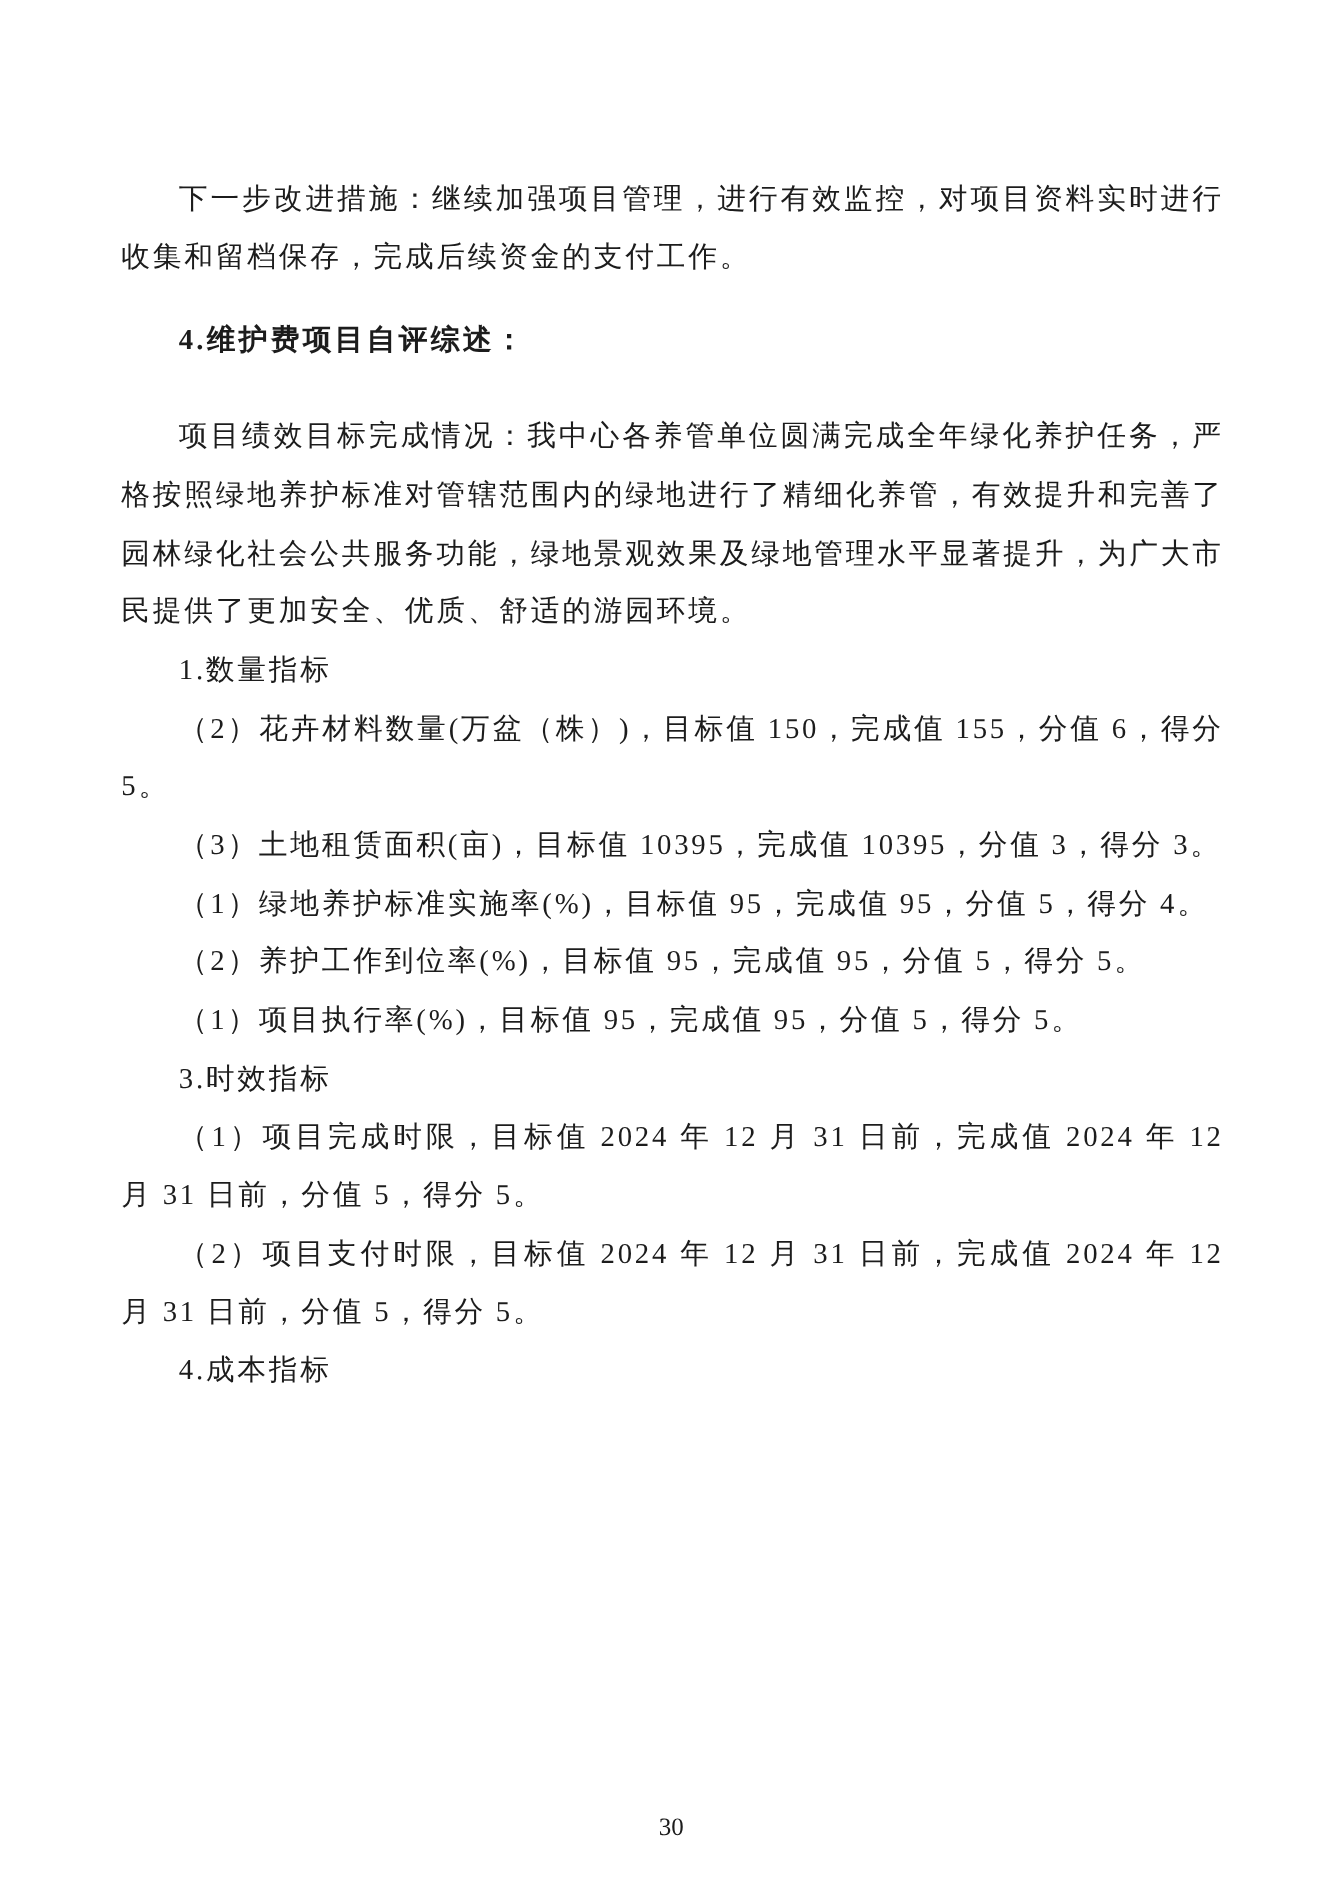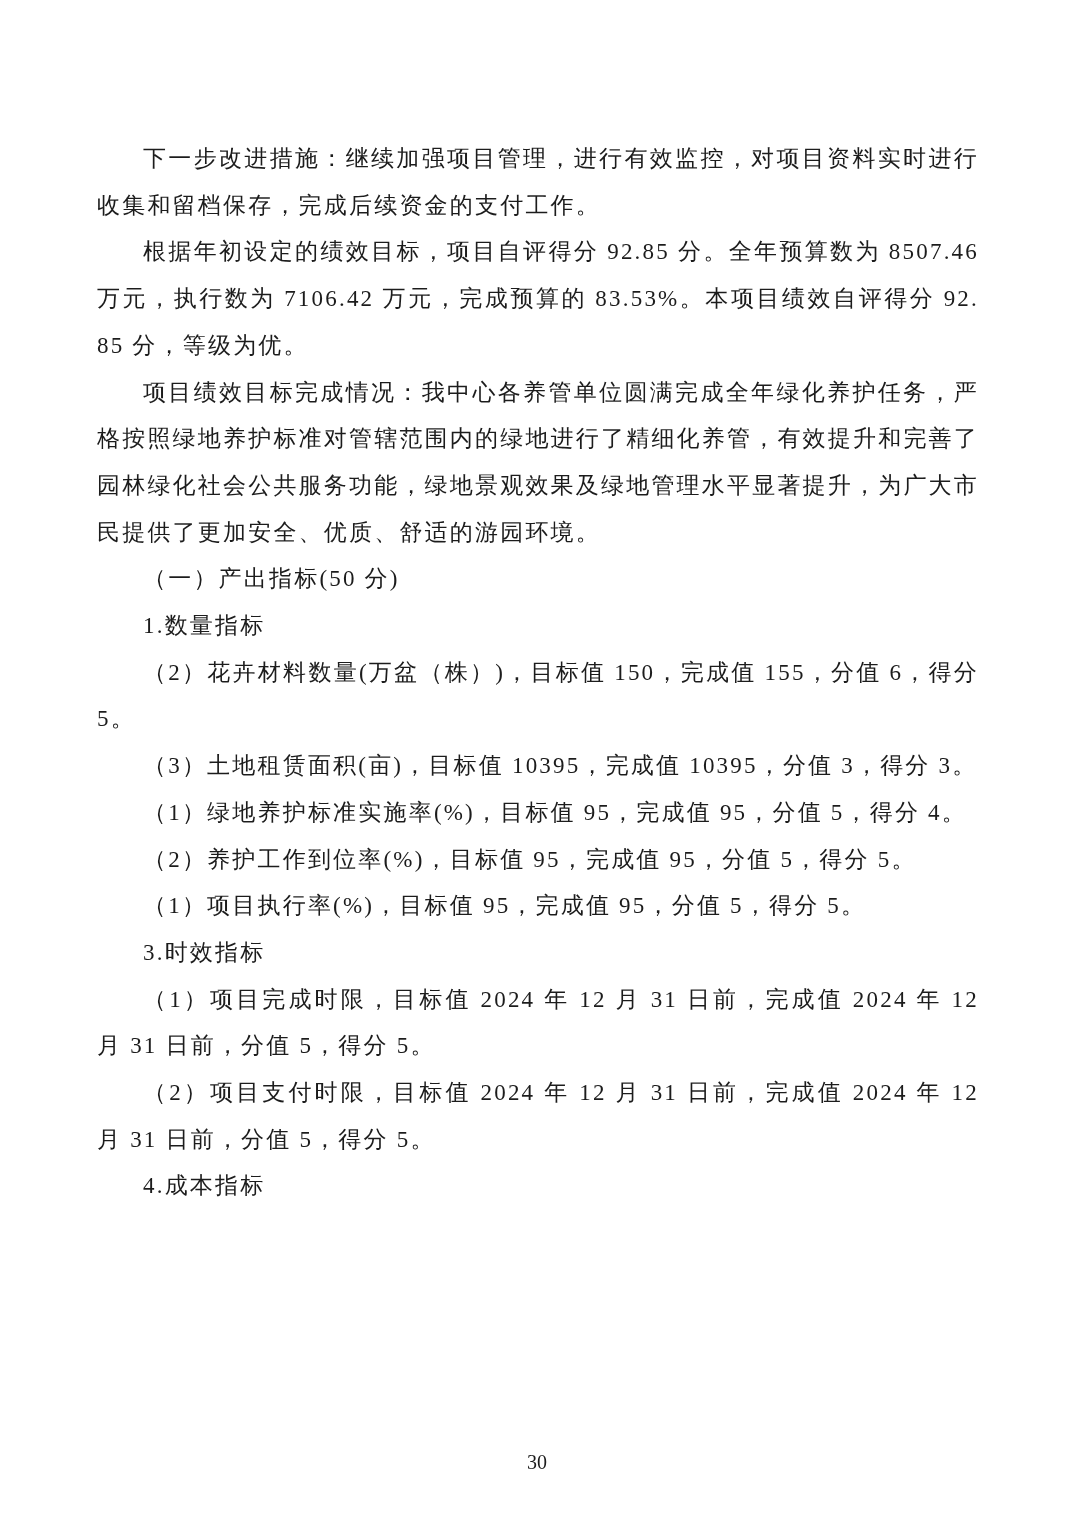--- a/index.html
+++ b/index.html
@@ -47,23 +47,22 @@
     letter-spacing: 0;
     color: #1c1c1c;
   }
 </style>
 </head>
 <body>
 
 <div class="page">
   <div class="content">
     <p class="para">下一步改进措施：继续加强项目管理，进行有效监控，对项目资料实时进行收集和留档保存，完成后续资金的支付工作。</p>
-    <p class="para">根据年初设定的绩效目标，项目自评得分 92.85 分。全年预算数为 8507.46 万元，执行数为 7106.42 万元，完成预算的 83.53%。本项目绩效自评得分 92.85 分，等级为优。</p>
+    <p class="para heading">4.维护费项目自评综述：</p>
     <p class="para">项目绩效目标完成情况：我中心各养管单位圆满完成全年绿化养护任务，严格按照绿地养护标准对管辖范围内的绿地进行了精细化养管，有效提升和完善了园林绿化社会公共服务功能，绿地景观效果及绿地管理水平显著提升，为广大市民提供了更加安全、优质、舒适的游园环境。</p>
-    <p class="para">（一）产出指标(50 分)</p>
     <p class="para">1.数量指标</p>
     <p class="para">（2）花卉材料数量(万盆（株）)，目标值 150，完成值 155，分值 6，得分 5。</p>
     <p class="para">（3）土地租赁面积(亩)，目标值 10395，完成值 10395，分值 3，得分 3。</p>
     <p class="para">（1）绿地养护标准实施率(%)，目标值 95，完成值 95，分值 5，得分 4。</p>
     <p class="para">（2）养护工作到位率(%)，目标值 95，完成值 95，分值 5，得分 5。</p>
     <p class="para">（1）项目执行率(%)，目标值 95，完成值 95，分值 5，得分 5。</p>
     <p class="para">3.时效指标</p>
     <p class="para">（1）项目完成时限，目标值 2024 年 12 月 31 日前，完成值 2024 年 12 月 31 日前，分值 5，得分 5。</p>
     <p class="para">（2）项目支付时限，目标值 2024 年 12 月 31 日前，完成值 2024 年 12 月 31 日前，分值 5，得分 5。</p>
     <p class="para">4.成本指标</p>

